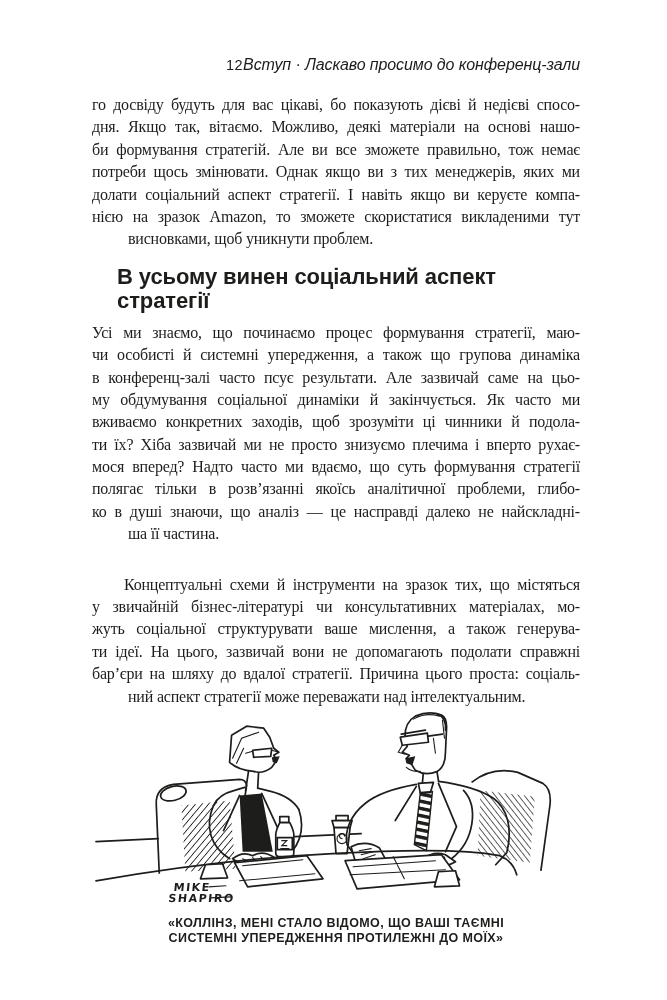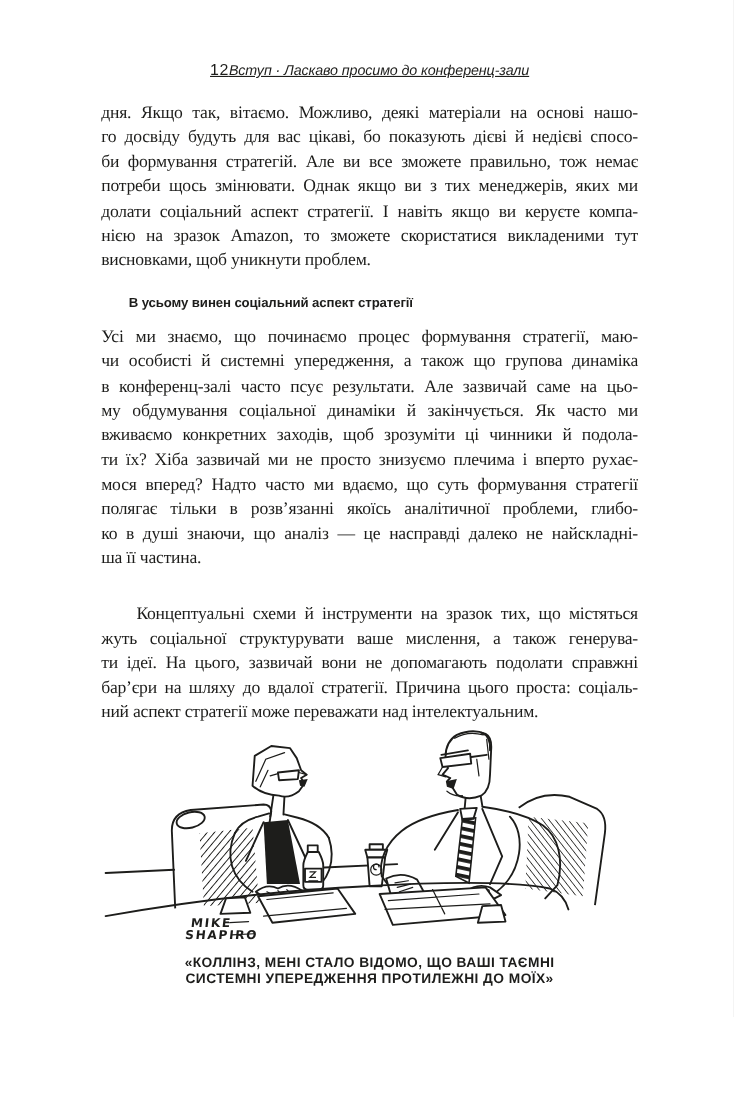--- a/index.html
+++ b/index.html
@@ -3,42 +3,42 @@
 <meta charset="utf-8">
 <style>
   html,body{margin:0;padding:0;background:#e8e8e8;}
   .page{
     width:667px;height:1000px;background:#ffffff;margin:0 auto;
     position:relative;overflow:hidden;color:#1d1d1b;
     font-family:"Liberation Serif","DejaVu Serif",serif;
   }
   .running-head{
     width:488px;margin:56px 0 0 92px;
-    display:flex;justify-content:center;align-items:baseline;text-decoration:underline;
+    display:flex;justify-content:flex-end;align-items:baseline;
   }
   .page-number{
     font-family:"Liberation Sans","DejaVu Sans",sans-serif;
     font-size:14.5px;letter-spacing:.5px;
   }
   .running-title{
     font-family:"Liberation Sans","DejaVu Sans",sans-serif;
-    font-style:italic;font-size:13px;letter-spacing:-0.1px;
+    font-style:italic;font-size:16px;letter-spacing:-0.1px;
   }
   .textcol{width:488px;margin:20px 0 0 92px;}
   .para{font-size:16px;letter-spacing:-0.2px;}
   .para .line{
     line-height:22.4px;height:22.4px;
     text-align:justify;text-align-last:justify;
     white-space:normal;
   }
-  .para .line.last{text-align-last:left;}
+  .para .line.last{text-align-last:left;margin-left:36px;}
   .indent-first .line:first-child{text-indent:32px;margin-top:28px;}
   .section-heading{
     font-family:"Liberation Sans","DejaVu Sans",sans-serif;
-    font-weight:700;font-size:12px;letter-spacing:-0.1px;
+    font-weight:700;font-size:22px;letter-spacing:-0.1px;
     padding-left:25px;margin:14px 0 9px 0;line-height:24px;
   }
   .cartoon-wrap{width:488px;margin:0 0 0 92px;}
   .cartoon-wrap svg{display:block;}
   .caption{
     width:488px;margin:7px 0 4px 92px;
     font-family:"Liberation Sans","DejaVu Sans",sans-serif;
     font-weight:700;font-size:12.5px;letter-spacing:.4px;
   }
   .caption .line{
@@ -58,22 +58,22 @@
 
 <div class="page">
 
   <div class="running-head">
     <span class="page-number">12</span>
     <span class="running-title">Вступ · Ласкаво просимо до конференц-зали</span>
   </div>
 
   <div class="textcol">
     <div class="para">
+        <div class="line">го досвіду будуть для вас цікаві, бо показують дієві й недієві спосо-</div>
         <div class="line">дня. Якщо так, вітаємо. Можливо, деякі матеріали на основі нашо-</div>
-        <div class="line">го досвіду будуть для вас цікаві, бо показують дієві й недієві спосо-</div>
         <div class="line">би формування стратегій. Але ви все зможете правильно, тож немає</div>
         <div class="line">потреби щось змінювати. Однак якщо ви з тих менеджерів, яких ми</div>
         <div class="line">долати соціальний аспект стратегії. І навіть якщо ви керуєте компа-</div>
         <div class="line">нією на зразок Amazon, то зможете скористатися викладеними тут</div>
         <div class="line last">висновками, щоб уникнути проблем.</div>
       </div>
     <div class="section-heading">В усьому винен соціальний аспект стратегії</div>
     <div class="para">
         <div class="line">Усі ми знаємо, що починаємо процес формування стратегії, маю-</div>
         <div class="line">чи особисті й системні упередження, а також що групова динаміка</div>
@@ -81,20 +81,21 @@
         <div class="line">му обдумування соціальної динаміки й закінчується. Як часто ми</div>
         <div class="line">вживаємо конкретних заходів, щоб зрозуміти ці чинники й подола-</div>
         <div class="line">ти їх? Хіба зазвичай ми не просто знизуємо плечима і вперто рухає-</div>
         <div class="line">мося вперед? Надто часто ми вдаємо, що суть формування стратегії</div>
         <div class="line">полягає тільки в розв’язанні якоїсь аналітичної проблеми, глибо-</div>
         <div class="line">ко в душі знаючи, що аналіз — це насправді далеко не найскладні-</div>
         <div class="line last">ша її частина.</div>
       </div>
     <div class="para indent-first">
         <div class="line">Концептуальні схеми й інструменти на зразок тих, що містяться</div>
+        <div class="line">у звичайній бізнес-літературі чи консультативних матеріалах, мо-</div>
         <div class="line">жуть соціальної структурувати ваше мислення, а також генерува-</div>
         <div class="line">ти ідеї. На цього, зазвичай вони не допомагають подолати справжні</div>
         <div class="line">бар’єри на шляху до вдалої стратегії. Причина цього проста: соціаль-</div>
         <div class="line last">ний аспект стратегії може переважати над інтелектуальним.</div>
       </div>
   </div>
 
   <div class="cartoon-wrap">
     <svg viewBox="0 0 480 200" width="482" height="201">
       <defs>

